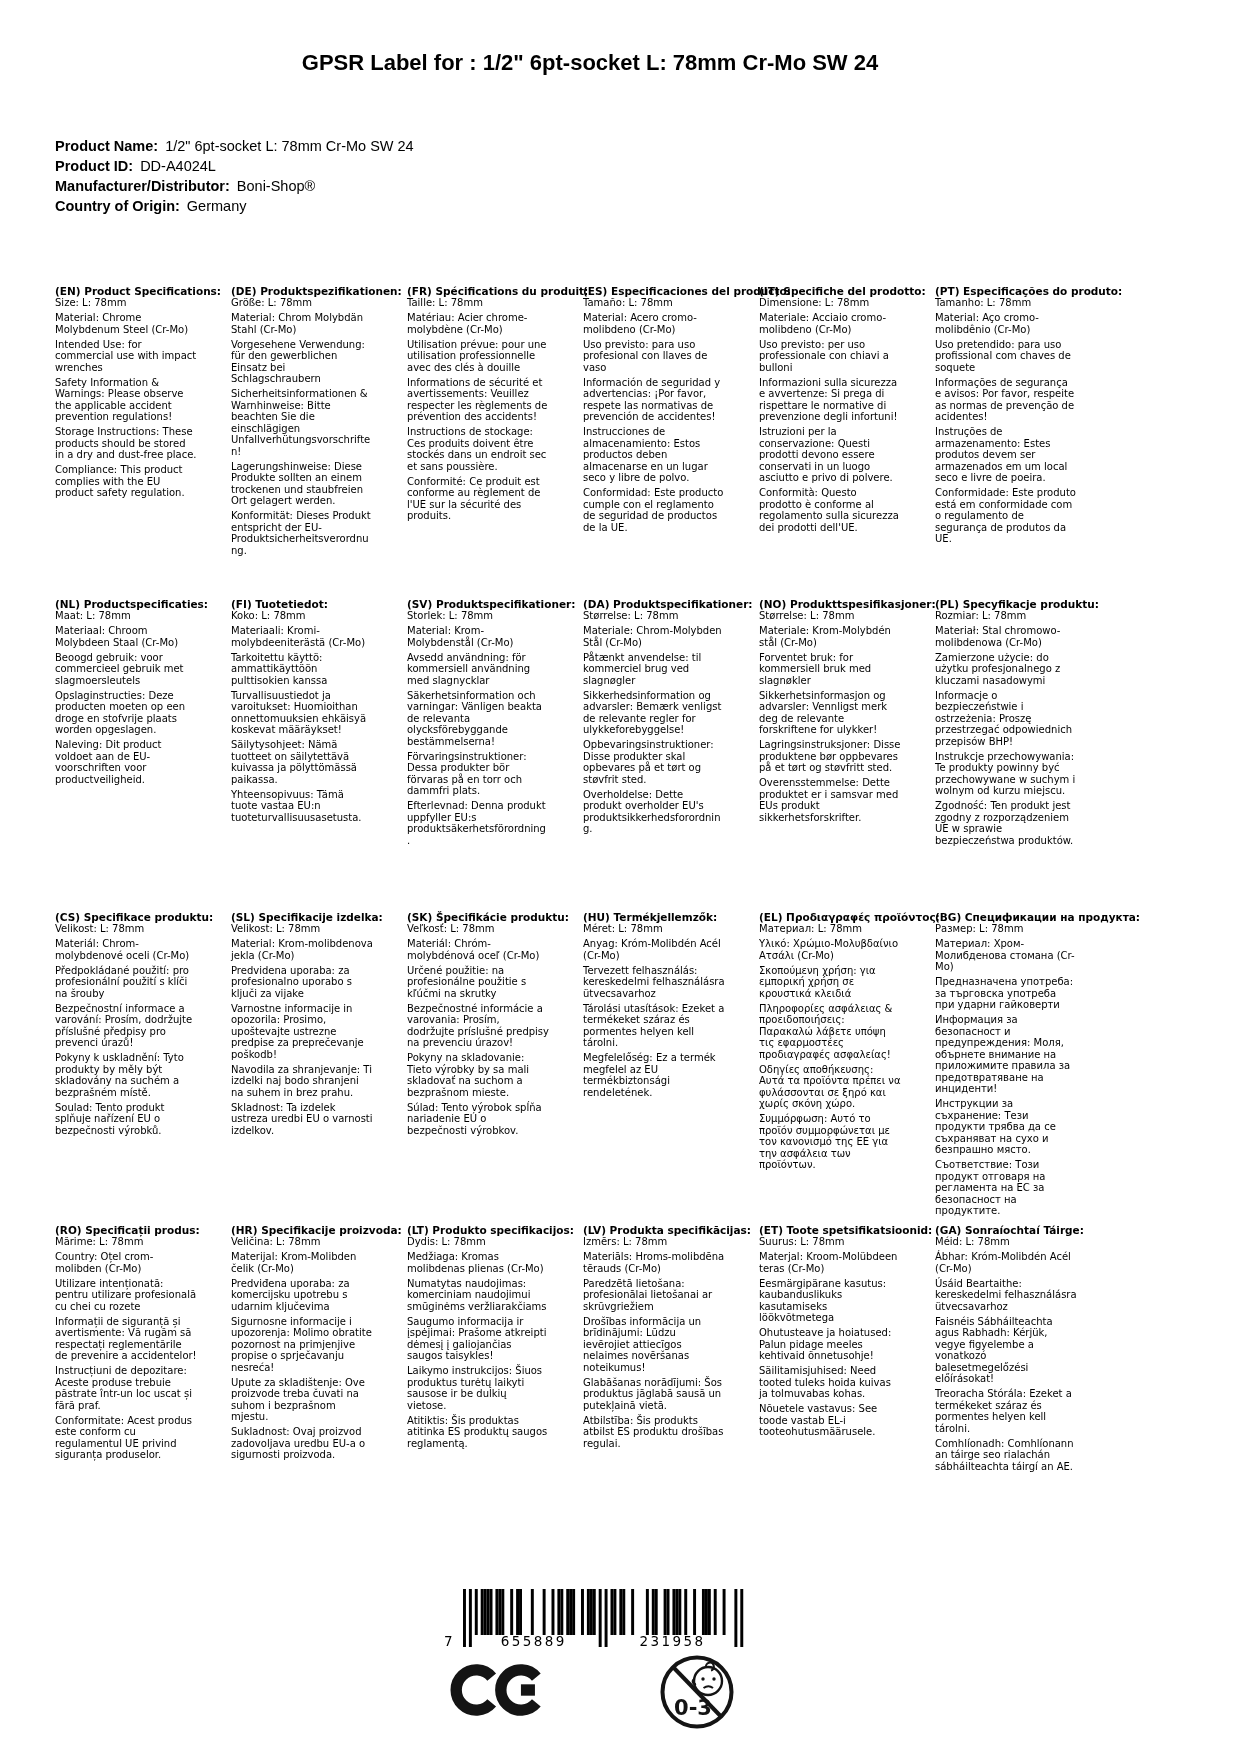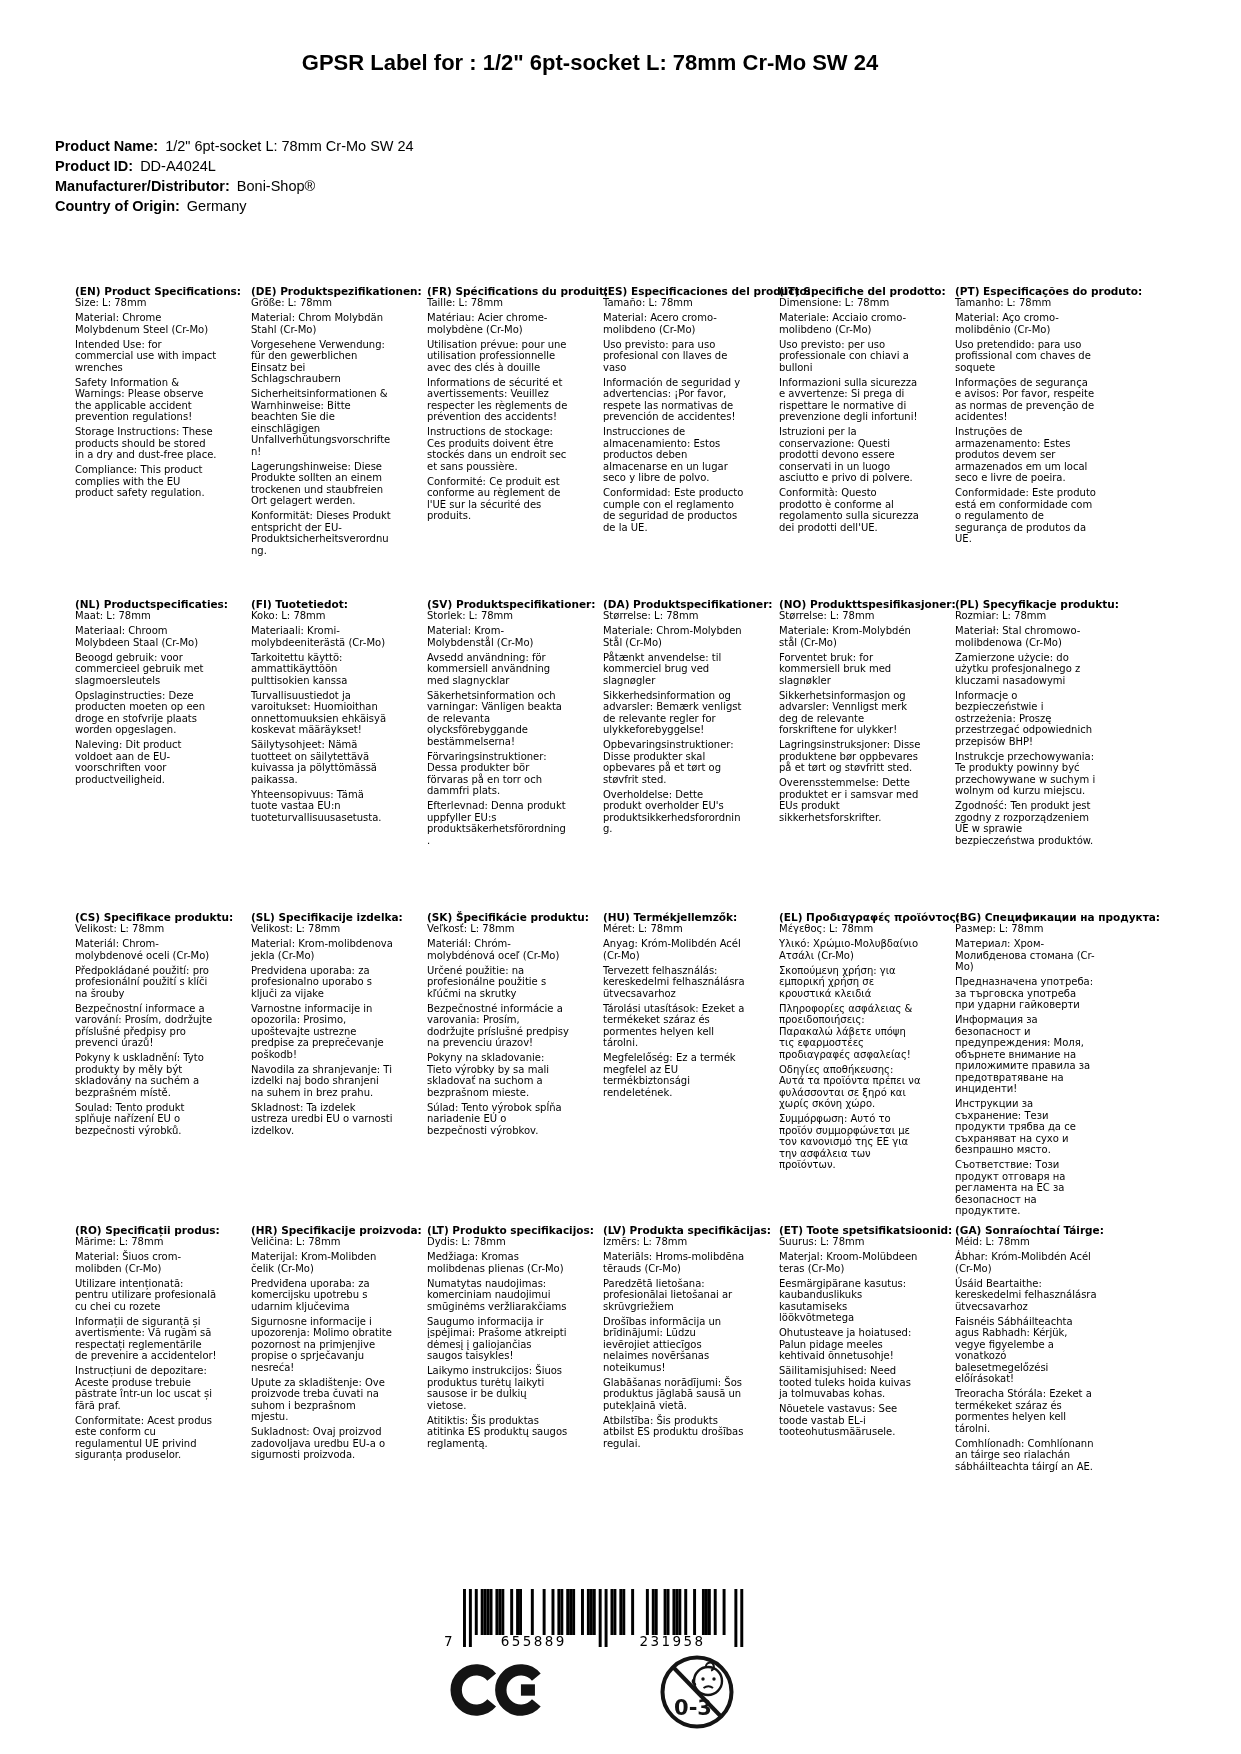--- a/index.html
+++ b/index.html
@@ -15,21 +15,21 @@
   .product-info {
     position:absolute; left:55px; top:136px;
     font-family:"Liberation Sans", sans-serif; font-size:14.5px; line-height:20px;
   }
   .pi-row { white-space:nowrap; }
   .pi-label { font-weight:bold; margin-right:7px; }
   .lang-grid {
     position:absolute; left:55px; top:285px;
     display:grid; grid-template-columns:repeat(6,176px); grid-auto-rows:313px;
   }
-  .lang-cell { width:142px; font-size:10px; line-height:11.5px;margin-left:20px; }
+  .lang-cell { width:142px; font-size:10px; line-height:11.5px; }
   .lang-cell h3 {
     margin:0; font-size:10.5px; line-height:12px; font-weight:bold;
     white-space:nowrap;
   }
   .lang-cell p { margin:0 0 3.5px 0; overflow-wrap:break-word; }
   .barcode { position:absolute; left:437px; top:1589px; }
   .ce-mark { position:absolute; left:450px; top:1662px; }
   .age-warning { position:absolute; left:659px; top:1654px; }
   svg text { font-family:"DejaVu Sans", sans-serif; }
 </style>
@@ -185,40 +185,40 @@
       <div class="lang-cell">
         <h3>(HU) Termékjellemzők:</h3>
         <p>Méret: L: 78mm</p>
         <p>Anyag: Króm-Molibdén Acél (Cr-Mo)</p>
         <p>Tervezett felhasználás: kereskedelmi felhasználásra ütvecsavarhoz</p>
         <p>Tárolási utasítások: Ezeket a termékeket száraz és pormentes helyen kell tárolni.</p>
         <p>Megfelelőség: Ez a termék megfelel az EU termékbiztonsági rendeletének.</p>
       </div>
       <div class="lang-cell">
         <h3>(EL) Προδιαγραφές προϊόντος:</h3>
-        <p>Μέγεθος: L: 78mm</p>
+        <p>Материал: L: 78mm</p>
         <p>Υλικό: Χρώμιο-Μολυβδαίνιο Ατσάλι (Cr-Mo)</p>
         <p>Σκοπούμενη χρήση: για εμπορική χρήση σε κρουστικά κλειδιά</p>
         <p>Πληροφορίες ασφάλειας &amp; προειδοποιήσεις: Παρακαλώ λάβετε υπόψη τις εφαρμοστέες προδιαγραφές ασφαλείας!</p>
         <p>Οδηγίες αποθήκευσης: Αυτά τα προϊόντα πρέπει να φυλάσσονται σε ξηρό και χωρίς σκόνη χώρο.</p>
         <p>Συμμόρφωση: Αυτό το προϊόν συμμορφώνεται με τον κανονισμό της ΕΕ για την ασφάλεια των προϊόντων.</p>
       </div>
       <div class="lang-cell">
         <h3>(BG) Спецификации на продукта:</h3>
         <p>Размер: L: 78mm</p>
         <p>Материал: Хром-Молибденова стомана (Cr-Mo)</p>
         <p>Предназначена употреба: за търговска употреба при ударни гайковерти</p>
         <p>Информация за безопасност и предупреждения: Моля, обърнете внимание на приложимите правила за предотвратяване на инциденти!</p>
         <p>Инструкции за съхранение: Тези продукти трябва да се съхраняват на сухо и безпрашно място.</p>
         <p>Съответствие: Този продукт отговаря на регламента на ЕС за безопасност на продуктите.</p>
       </div>
       <div class="lang-cell">
         <h3>(RO) Specificații produs:</h3>
         <p>Mărime: L: 78mm</p>
-        <p>Material: Šiuos crom-molibden (Cr-Mo)</p>
+        <p>Country: Oțel crom-molibden (Cr-Mo)</p>
         <p>Utilizare intenționată: pentru utilizare profesională cu chei cu rozete</p>
         <p>Informații de siguranță și avertismente: Vă rugăm să respectați reglementările de prevenire a accidentelor!</p>
         <p>Instrucțiuni de depozitare: Aceste produse trebuie păstrate într-un loc uscat și fără praf.</p>
         <p>Conformitate: Acest produs este conform cu regulamentul UE privind siguranța produselor.</p>
       </div>
       <div class="lang-cell">
         <h3>(HR) Specifikacije proizvoda:</h3>
         <p>Veličina: L: 78mm</p>
         <p>Materijal: Krom-Molibden čelik (Cr-Mo)</p>
         <p>Predviđena uporaba: za komercijsku upotrebu s udarnim ključevima</p>

